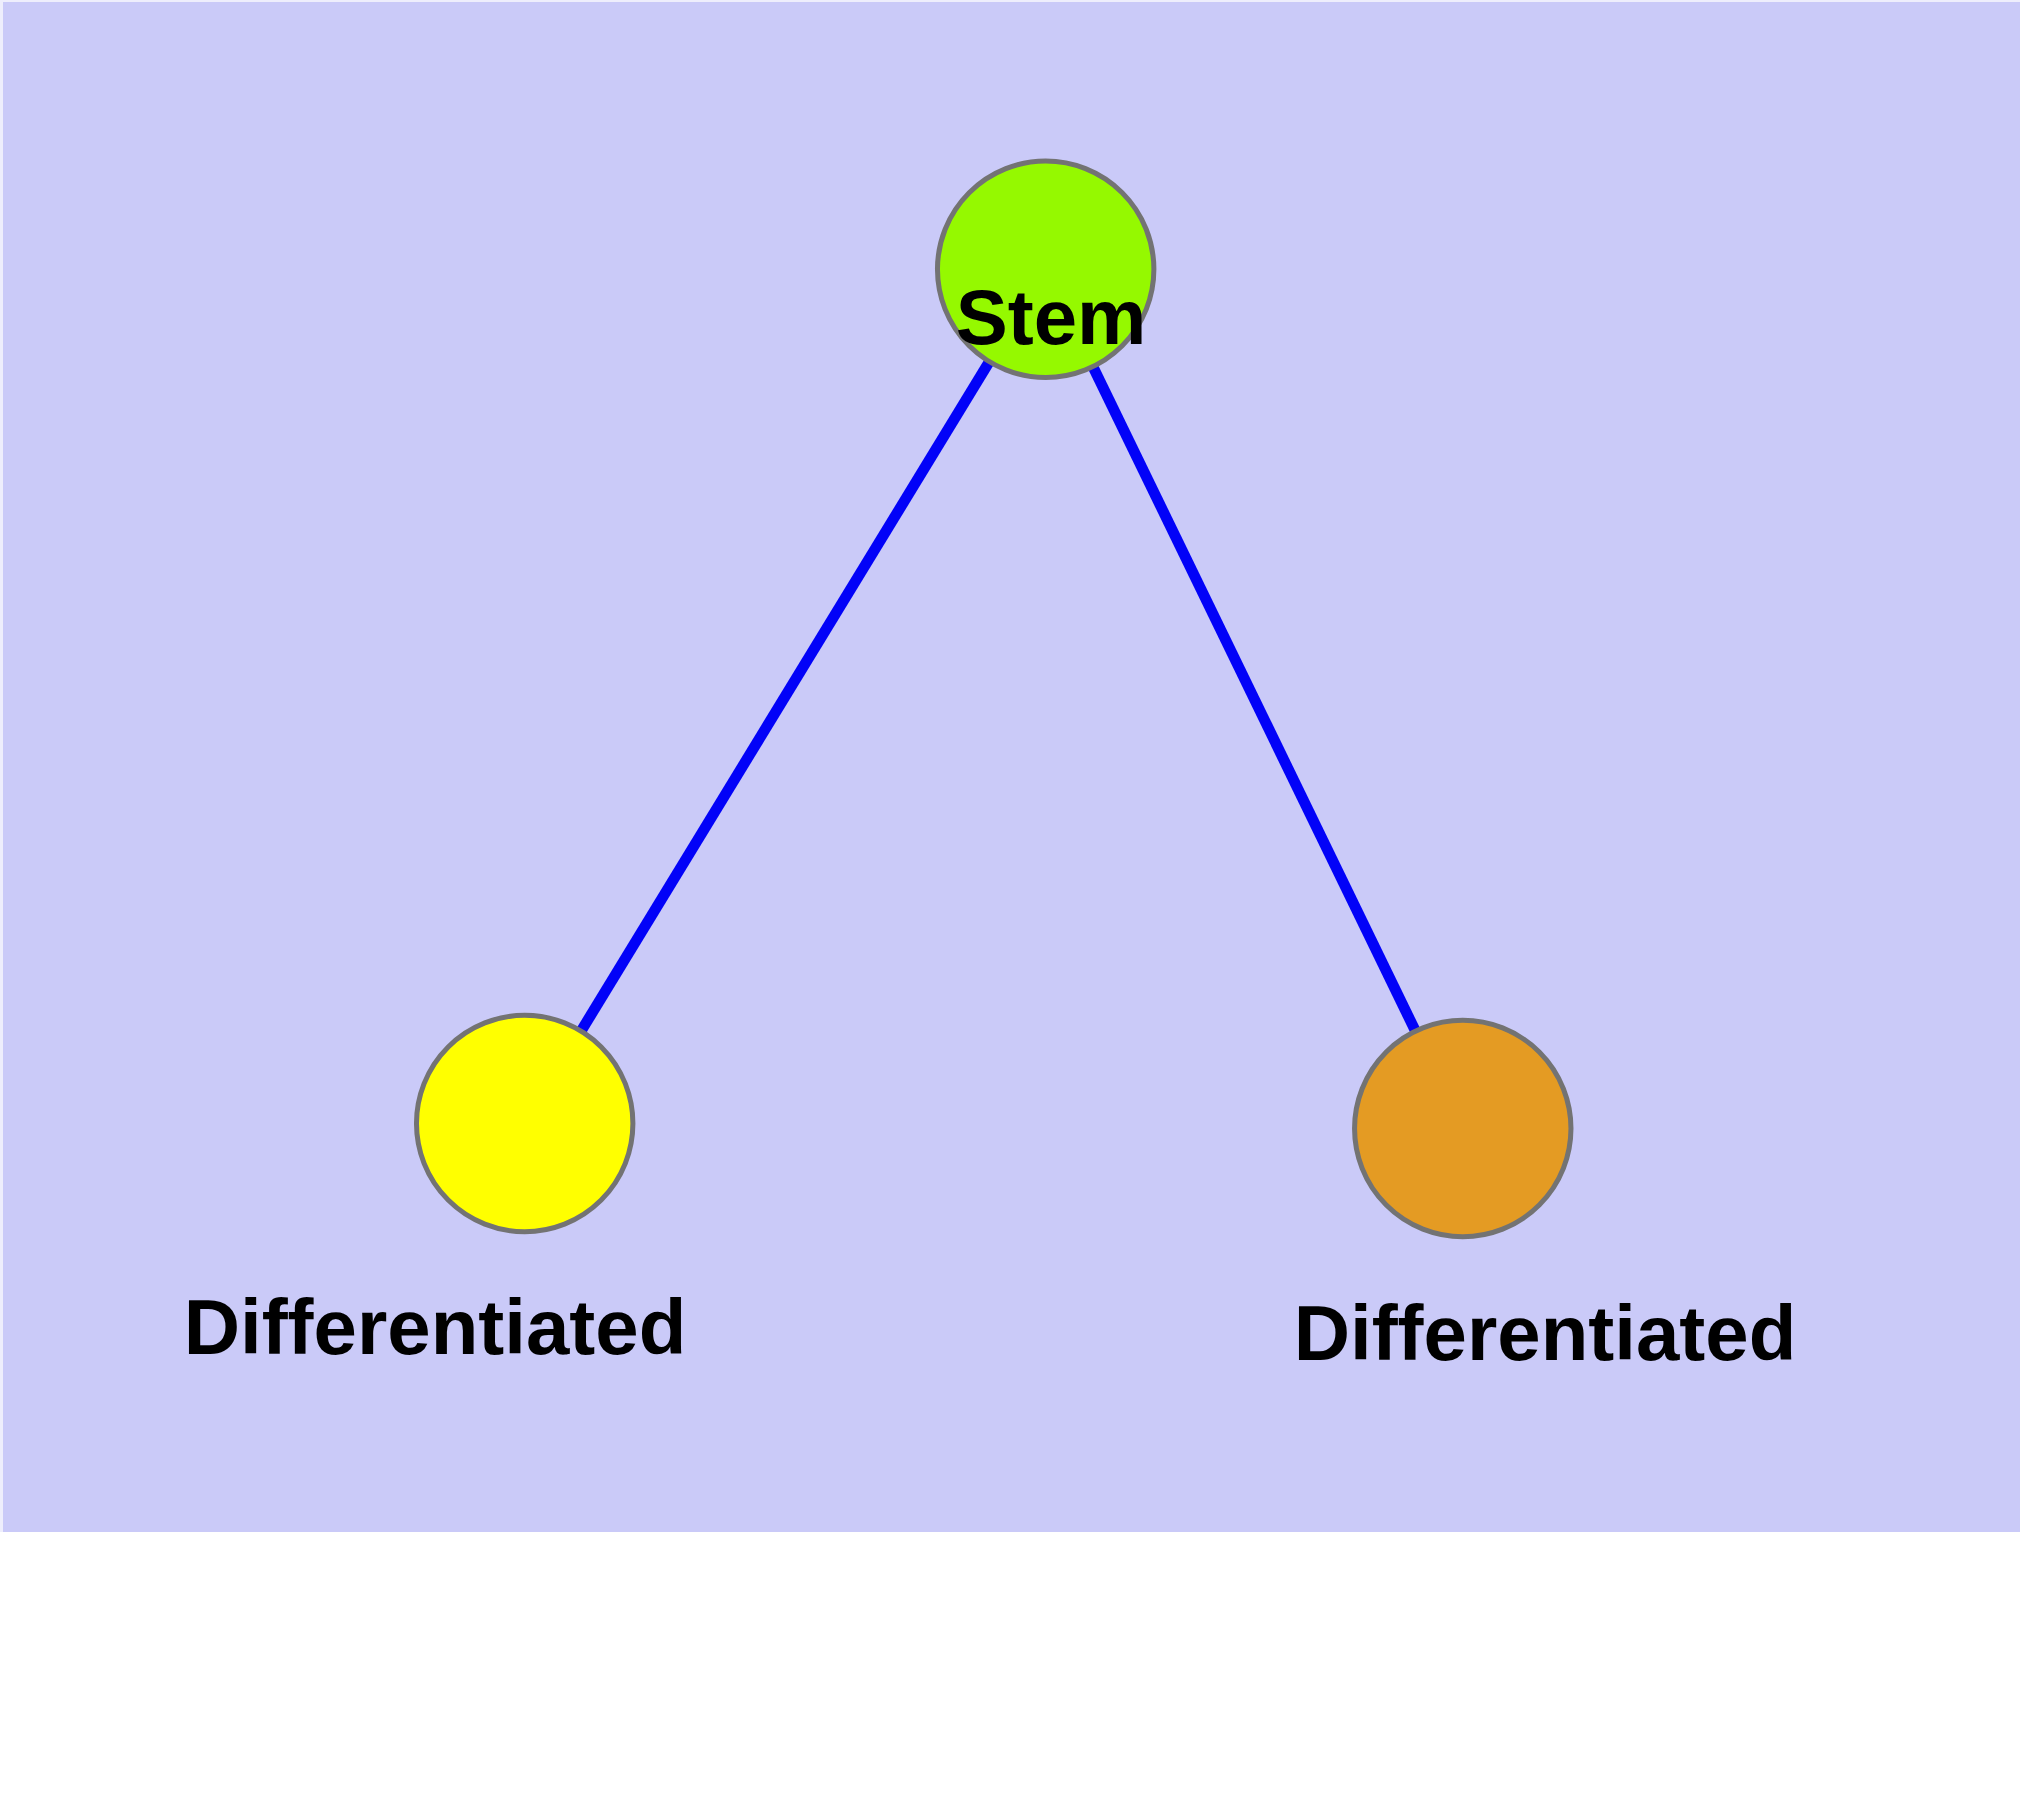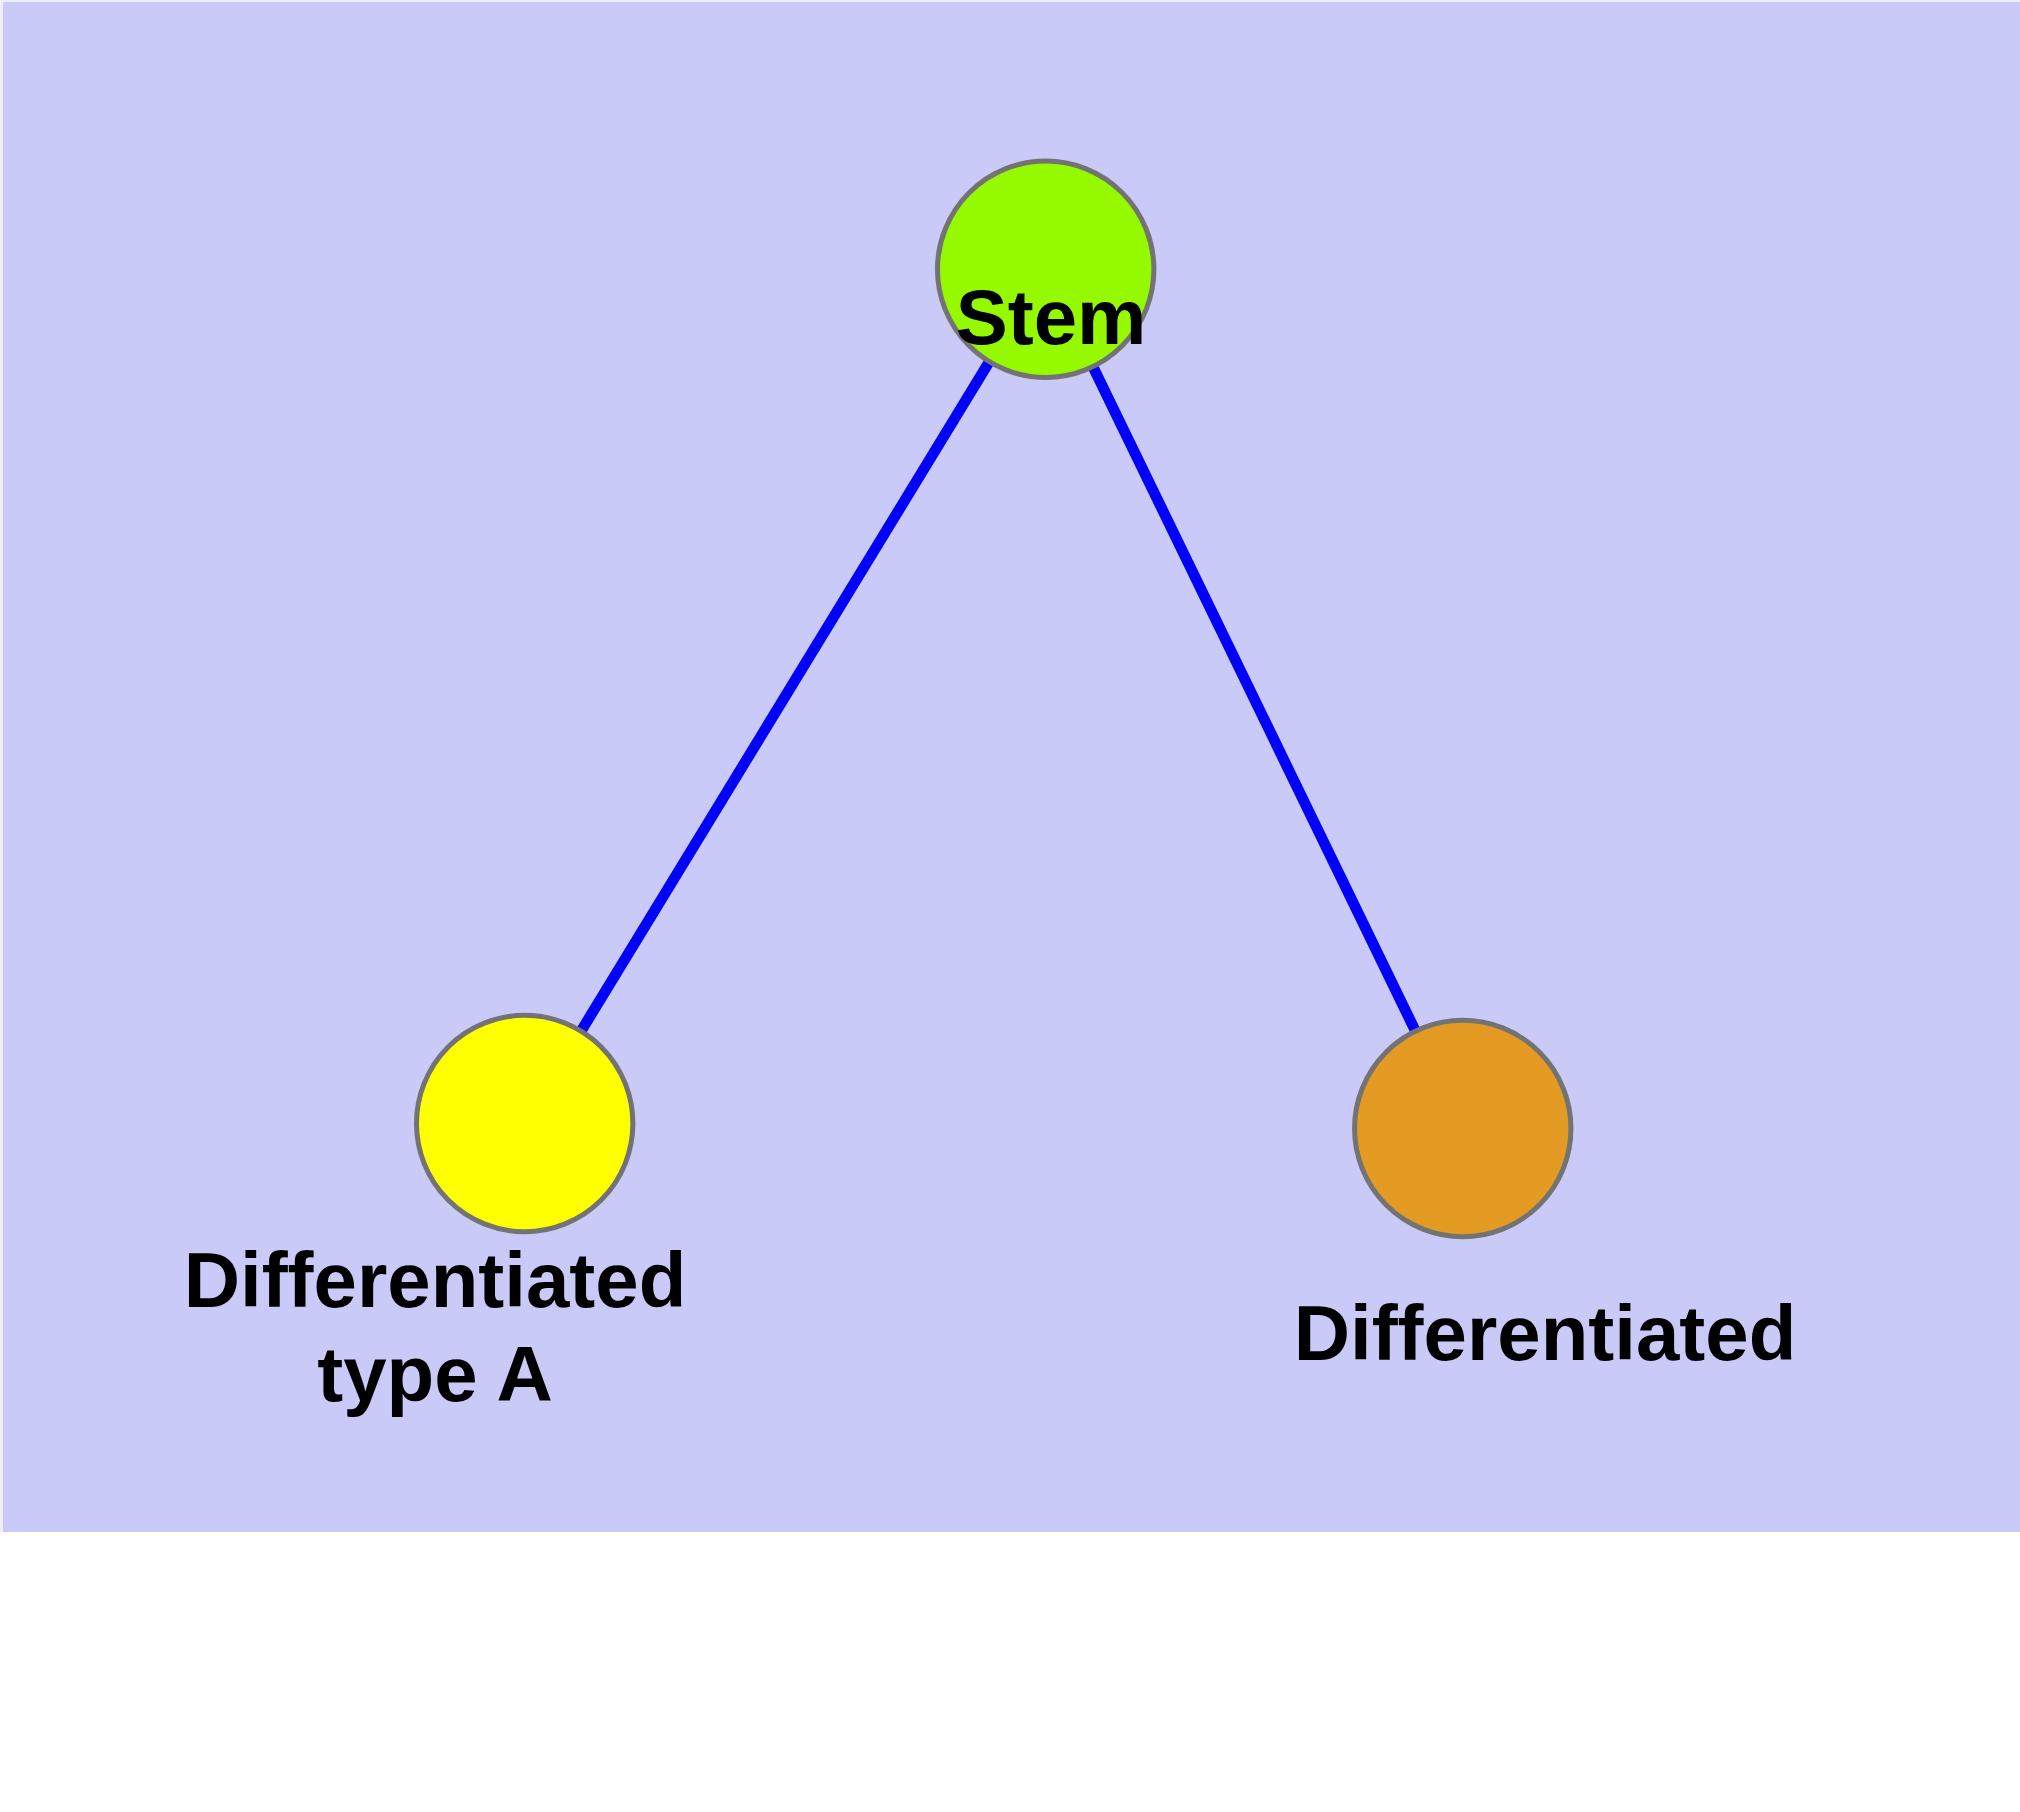--- a/index.html
+++ b/index.html
@@ -50,21 +50,20 @@
     <circle cx="510" cy="1565" r="151" fill="#ffff00" stroke="#737373" stroke-width="7"></circle>
     <circle cx="1819" cy="1572" r="151" fill="#e49b23" stroke="#737373" stroke-width="7"></circle>
   </svg>
 
   <div class="node-label" style="left: 1048px; top: 316px; color: rgb(0, 0, 0);">
     <span>Stem</span>
   </div>
 
   <div class="node-label" style="left: 432px; top: 1326px; color: rgb(0, 0, 0);">
     <span>Differentiated</span><br>
-    <span>type A</span>
   </div>
 
   <div class="node-label" style="left: 1542px; top: 1332px; color: rgb(0, 0, 0);">
     <span>Differentiated</span><br>
   </div>
 
 </div>
 
 
 </body></html>

